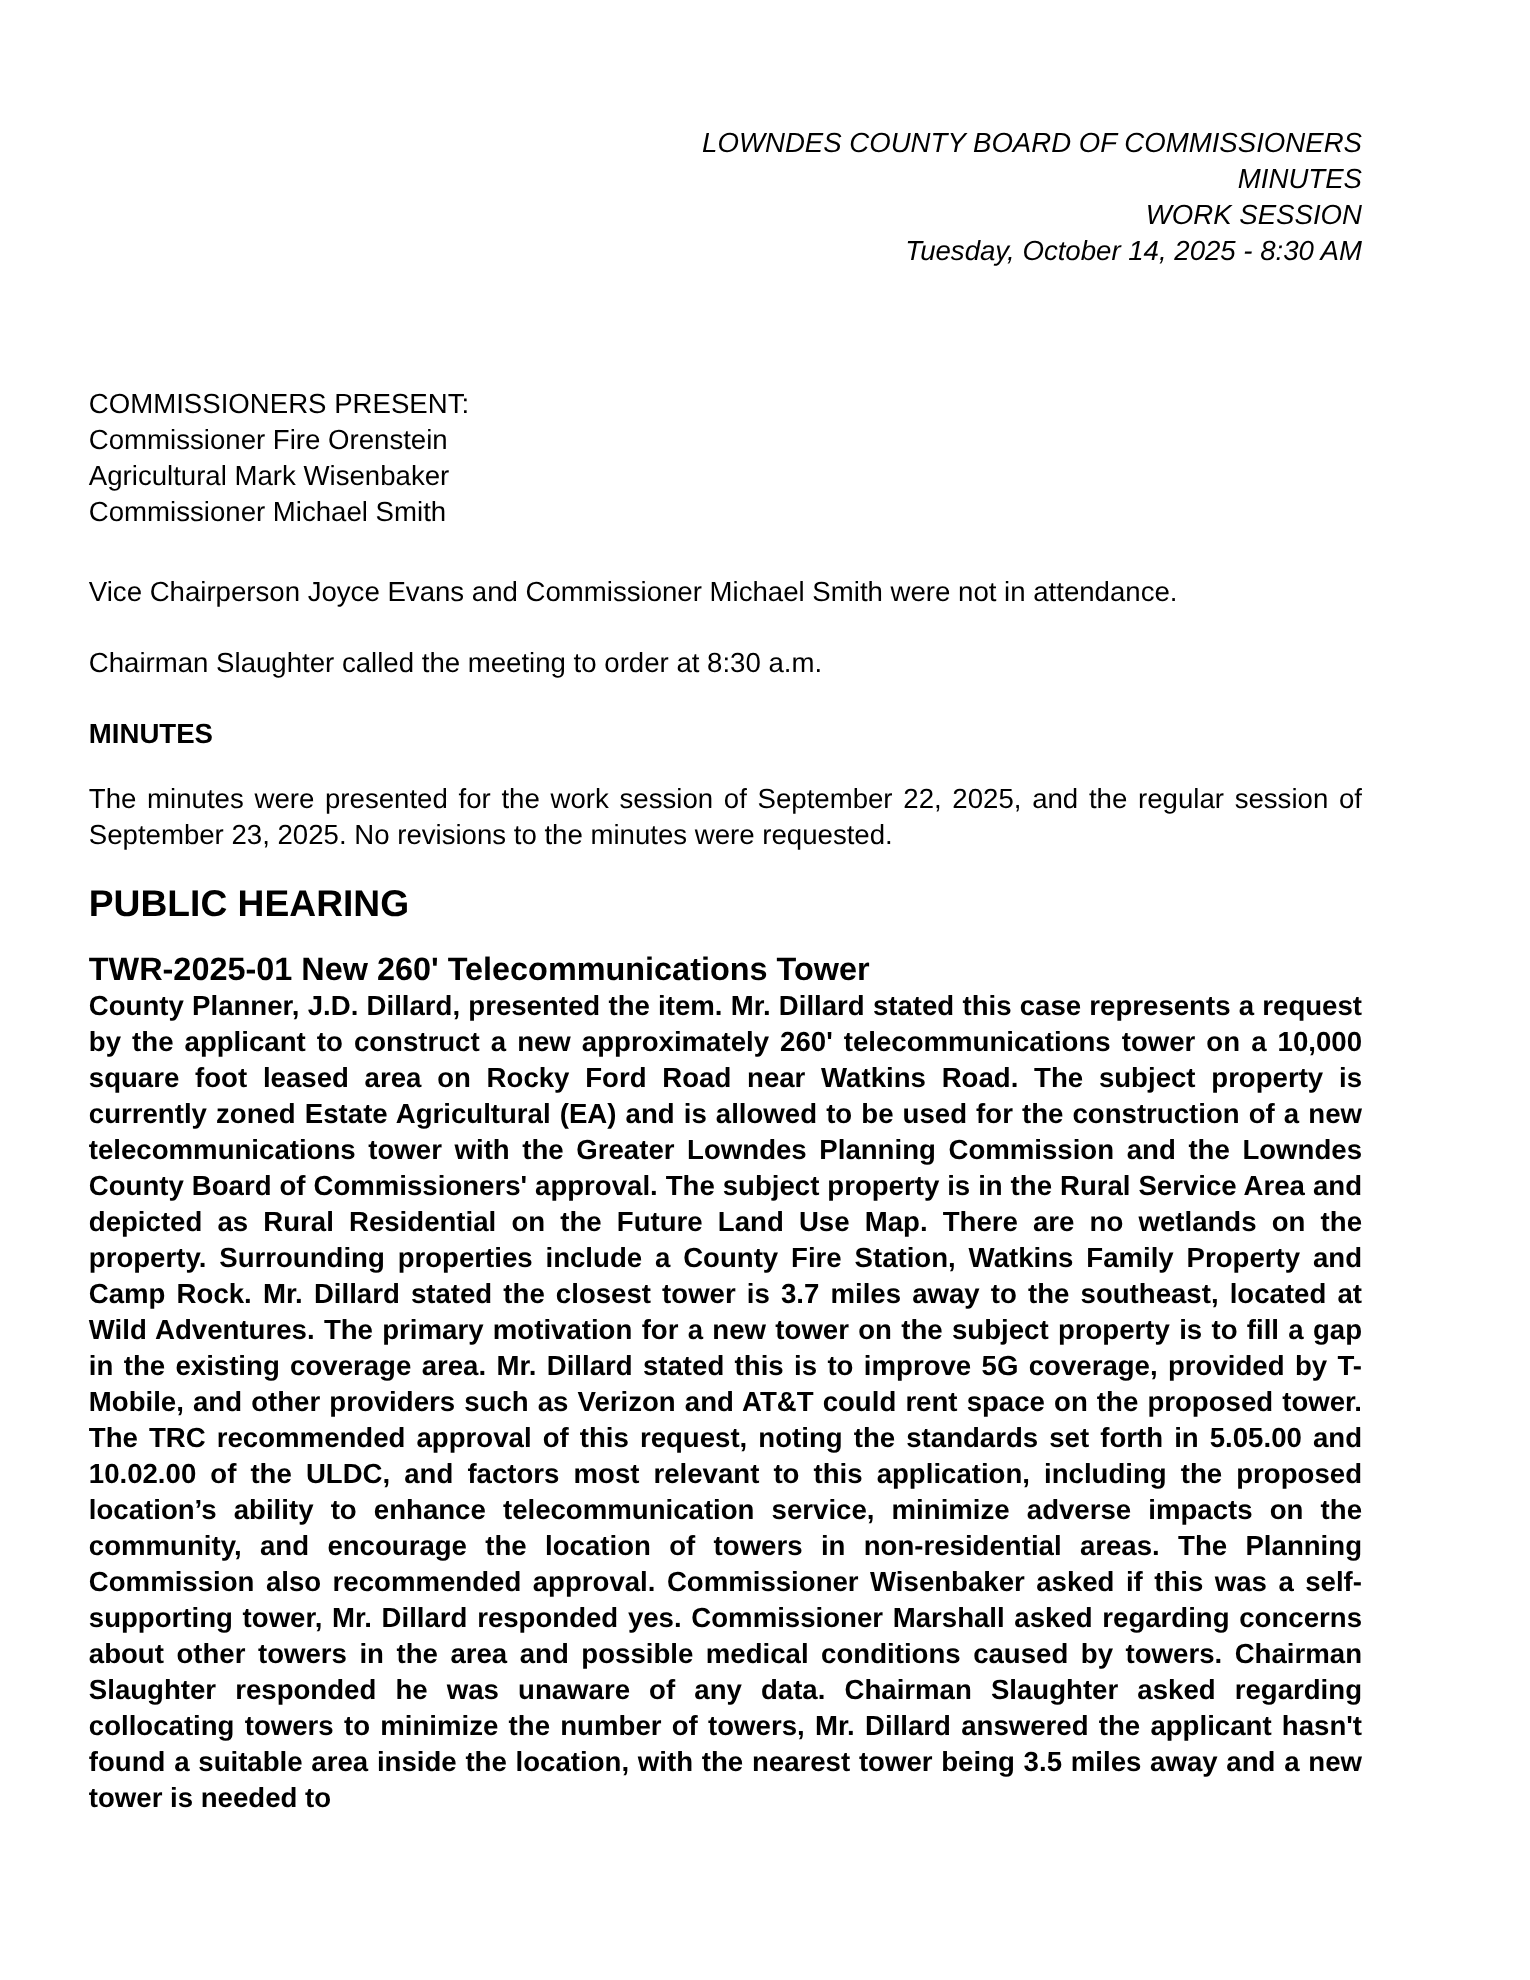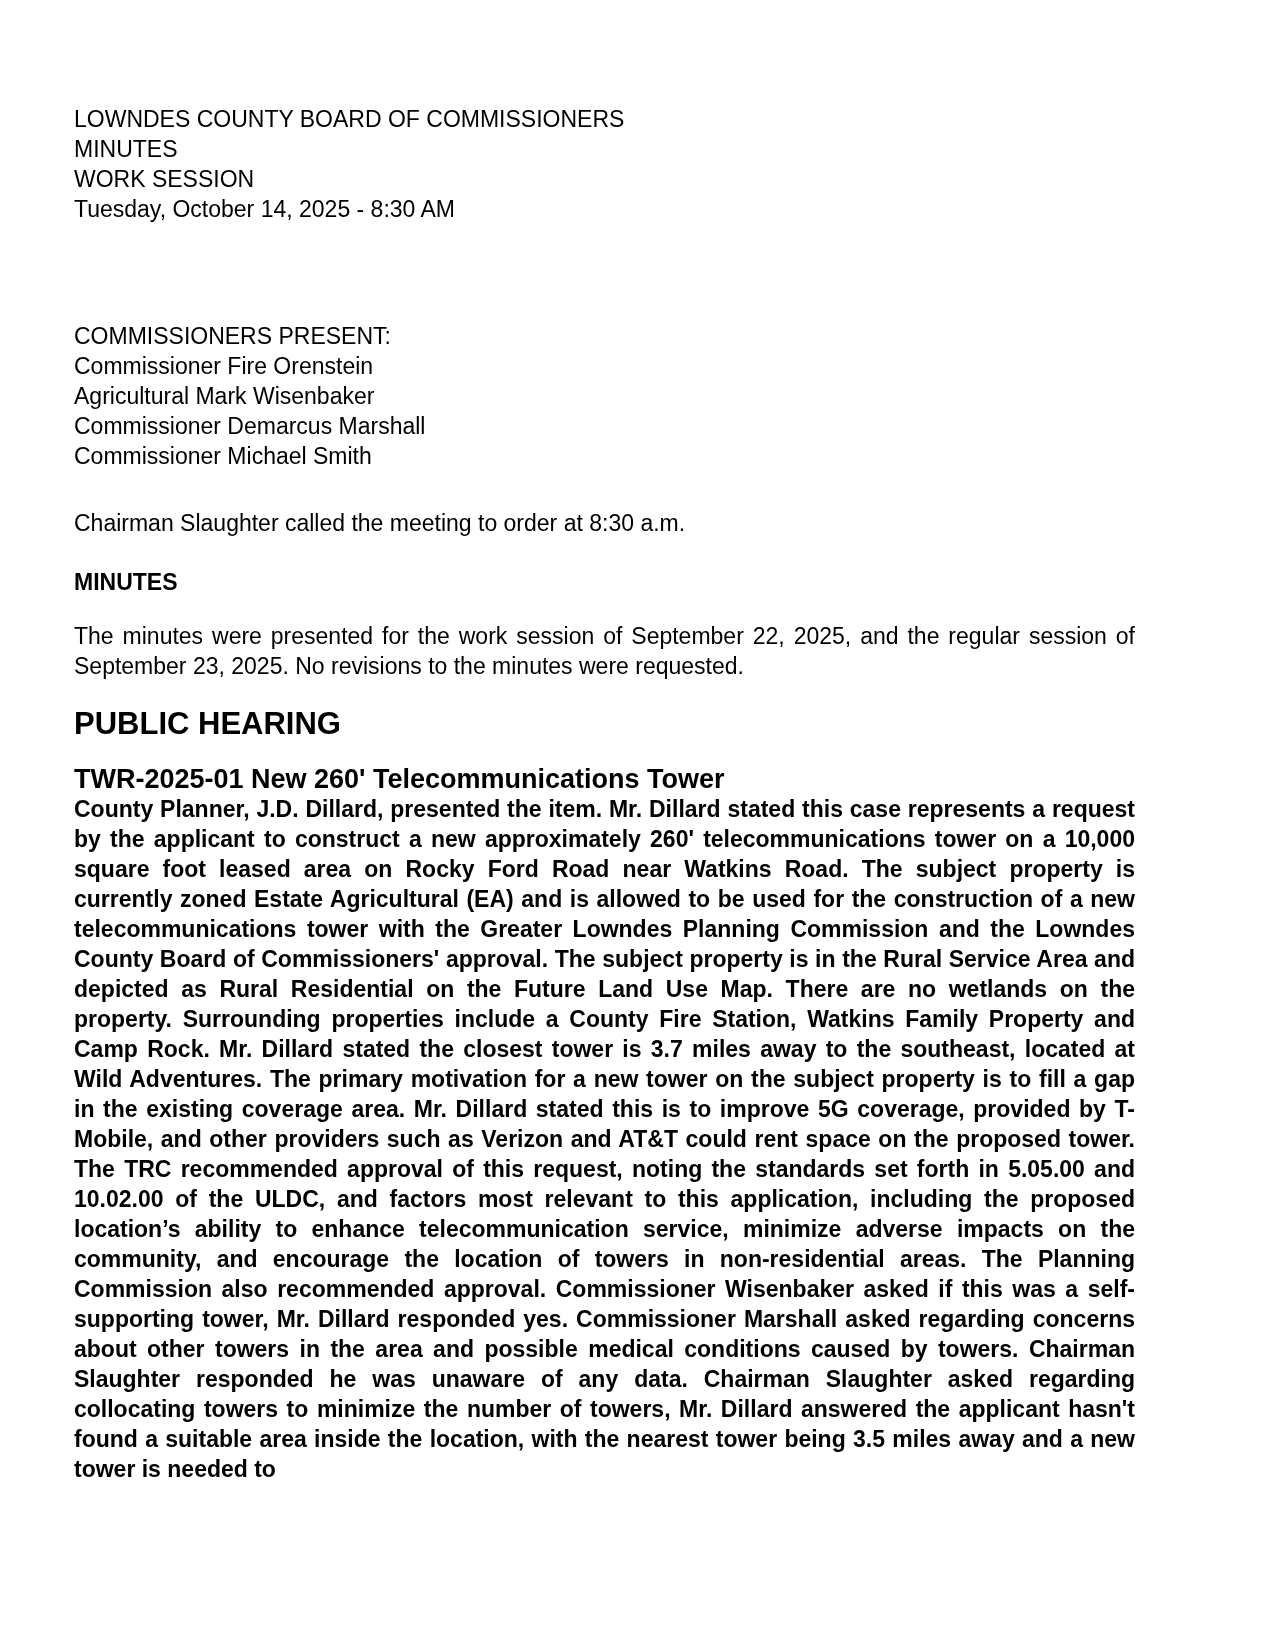--- a/index.html
+++ b/index.html
@@ -14,22 +14,23 @@
     box-sizing: border-box;
     background: #ffffff;
     color: #000000;
     font-family: "Liberation Sans", "DejaVu Sans", sans-serif;
     font-size: 23px;
     line-height: 30px;
     padding: 104px 140px 0 74px;
     overflow: hidden;
   }
   .title-block {
-    text-align: left;
+    text-align: right;
     margin: 0 0 97px 0;
+    font-style: italic;
   }
   .title-block div {
     white-space: nowrap;
   }
   .attendance-block {
     margin: 0 0 37px 0;
   }
   .single-line {
     margin: 0 0 29px 0;
   }
@@ -60,24 +61,24 @@
     <div>LOWNDES COUNTY BOARD OF COMMISSIONERS</div>
     <div>MINUTES</div>
     <div>WORK SESSION</div>
     <div>Tuesday, October 14, 2025 - 8:30 AM</div>
   </div>
 
   <div class="attendance-block">
     <div>COMMISSIONERS PRESENT:</div>
     <div>Commissioner Fire Orenstein</div>
     <div>Agricultural Mark Wisenbaker</div>
-    <div>Commissioner Demarcus Marshall</div>
     <div>Commissioner Michael Smith</div>
   </div>
 
+  <p class="single-line">Vice Chairperson Joyce Evans and Commissioner Michael Smith were not in attendance.</p>
 
   <p class="single-line">Chairman Slaughter called the meeting to order at 8:30 a.m.</p>
 
   <h2 class="section-heading" style="font-size:23px;">MINUTES</h2>
 
   <p class="body-paragraph">The minutes were presented for the work session of September 22, 2025, and the regular session of September 23, 2025. No revisions to the minutes were requested.</p>
 
   <h2 class="section-heading" style="font-size:31px; margin-bottom:25px;">PUBLIC HEARING</h2>
 
   <h3 class="item-heading" style="font-size:27px;">TWR-2025-01 New 260' Telecommunications Tower</h3>

